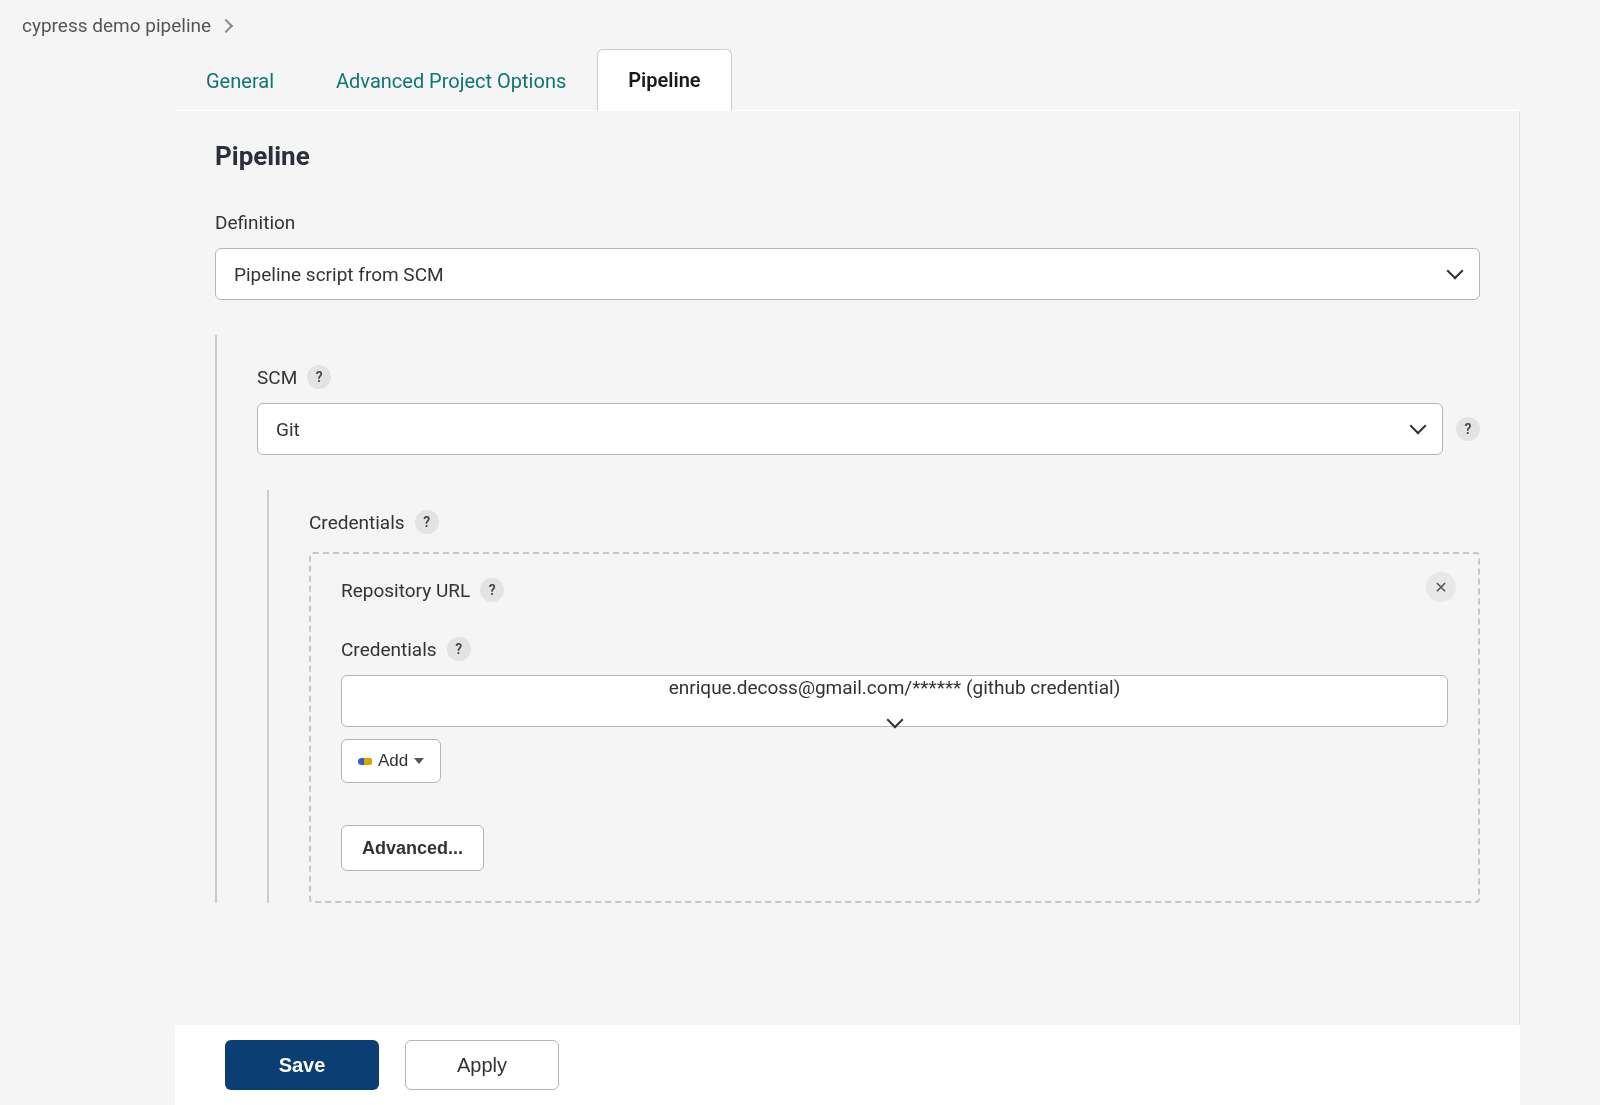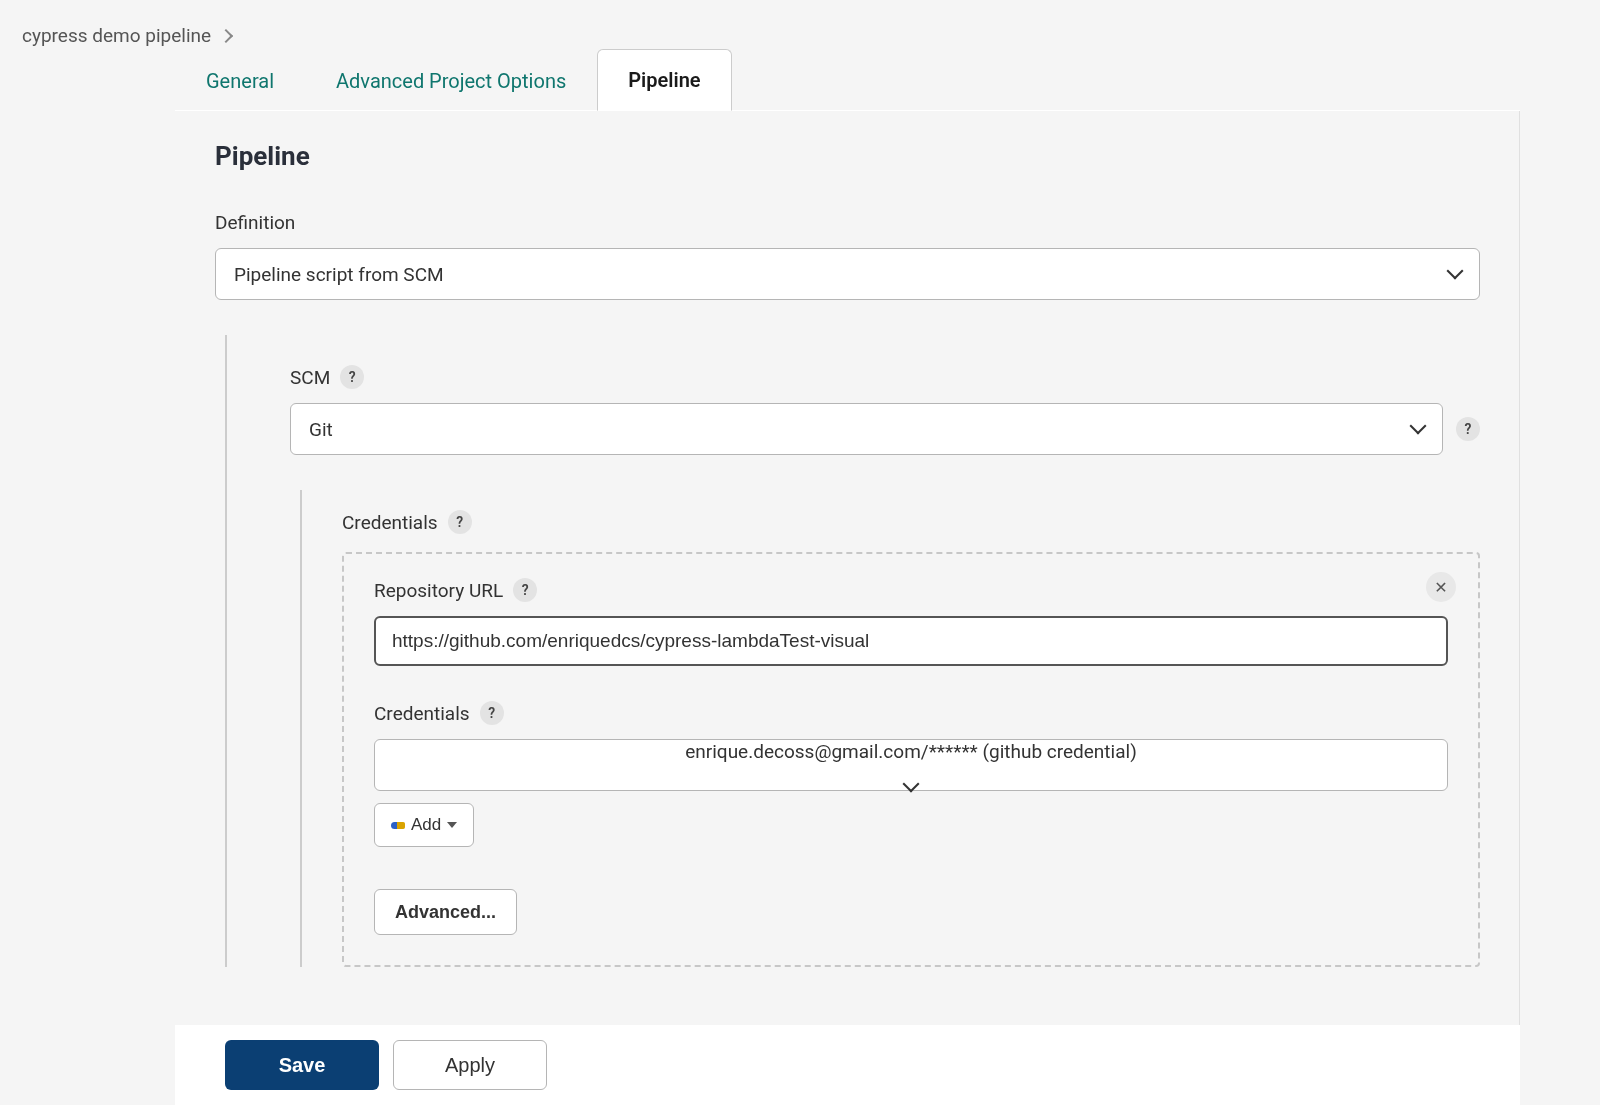--- a/index.html
+++ b/index.html
@@ -14,21 +14,21 @@
       font-size: 16px;
     }
     .page-wrapper {
       width: 1600px;
       height: 1105px;
       background: #f5f5f5;
       position: relative;
       overflow: hidden;
     }
     .breadcrumb-bar {
-      padding: 24px 22px;
+      padding: 14px 22px;
       font-size: 19px;
       color: #555;
       display: flex;
       align-items: center;
       gap: 10px;
     }
     .breadcrumb-item {
       color: #555;
     }
     .chevron-right {
@@ -121,22 +121,21 @@
       width: 12px;
       height: 12px;
       border-bottom: 2.5px solid #333;
       border-right: 2.5px solid #333;
       transform: rotate(45deg);
       margin-top: -6px;
       flex-shrink: 0;
     }
     .nested-block {
       border-left: 2px solid #ccc;
-      margin-left: 10px;
-      padding-left: 63px;
+      padding-left: 40px;
       padding-top: 30px;
     }
     .scm-select-wrapper {
       display: flex;
       align-items: center;
       gap: 13px;
     }
     .scm-select-wrapper .select-box {
       flex: 1;
     }
@@ -218,21 +217,21 @@
     .footer-bar {
       position: absolute;
       left: 175px;
       right: 80px;
       bottom: 0;
       height: 80px;
       background: #fff;
       display: flex;
       align-items: center;
       padding: 0 50px;
-      gap: 14px;
+      gap: 26px;
     }
     .btn-primary {
       height: 50px;
       min-width: 154px;
       background: #0b3f73;
       color: #fff;
       border: none;
       border-radius: 6px;
       font-size: 20px;
       font-weight: 600;
@@ -327,21 +326,20 @@
 
             <div class="close-btn">
               <span>✕</span>
             </div>
 
             <div class="field-block">
               <div class="field-label-row">
                 <span class="field-label">Repository URL</span>
                 <span class="help-icon">?</span>
               </div>
-              <input type="text" class="text-input" value="https://github.com/enriquedcs/cypress-lambdaTest-visual" style="">
             </div>
 
             <div class="field-block" style="margin-bottom:0;">
               <div class="field-label-row">
                 <span class="field-label">Credentials</span>
                 <span class="help-icon">?</span>
               </div>
               <div class="select-box" style="border:1px solid #b5b5b5;flex-direction:column;">
                 <span>enrique.decoss@gmail.com/****** (github credential)</span>
                 <span class="chevron-down"></span>

